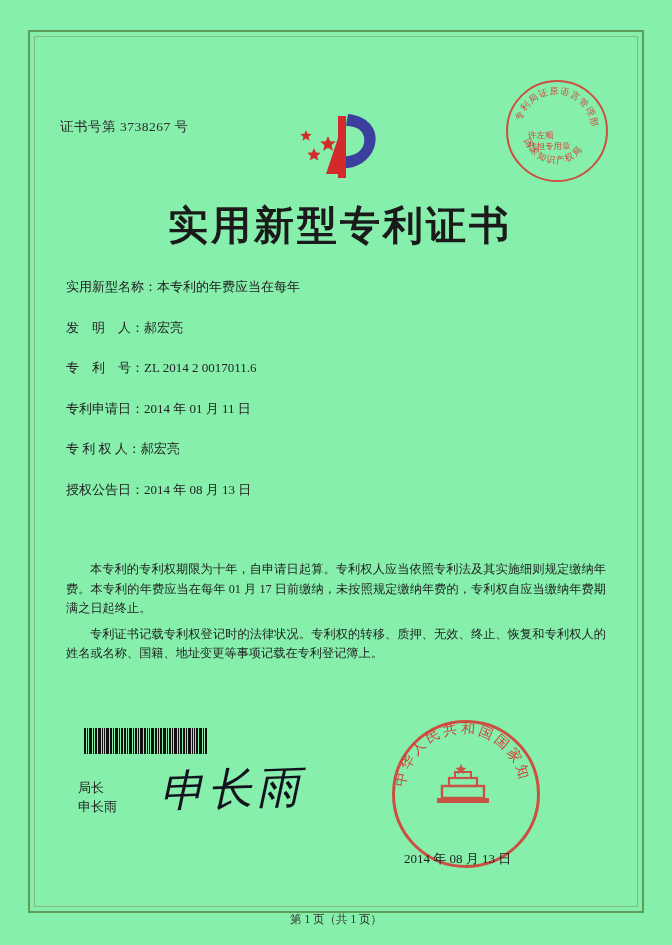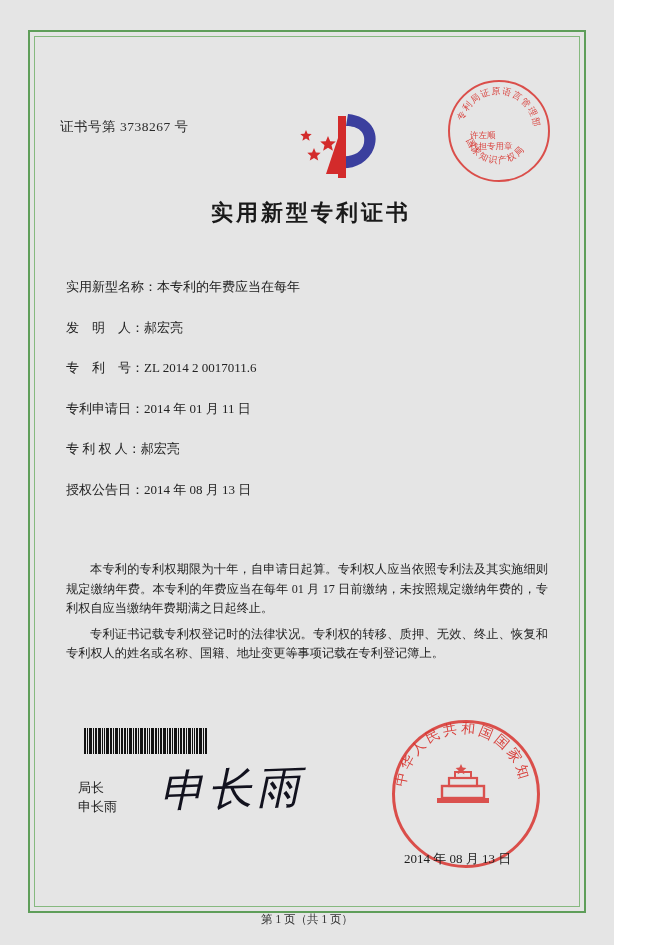--- a/index.html
+++ b/index.html
@@ -10,24 +10,23 @@
   body {
     width: 672px;
     height: 945px;
     font-family: "Liberation Serif", serif;
     position: relative;
     overflow: hidden;
   }
   .page {
     position: absolute;
     left: 0; top: 0;
-    width: 586px;
+    width: 672px;
     height: 945px;
-    background: #e5e5e5;
-    padding-left: 28px;
+    background: #86efac;
   }
   
   .border-outer {
     position: absolute;
     left: 28px;
     top: 30px;
     right: 28px;
     bottom: 32px;
     border: 2px solid #5f9e5a;
   }
@@ -100,21 +99,21 @@
     line-height: 11px;
     opacity: 0.95;
     margin-top: 12px;
   }
   .title {
     position: absolute;
     left: 8px;
     right: 0;
     top: 138px;
     text-align: center;
-    font-size: 22px;
+    font-size: 40px;
     font-weight: bold;
     letter-spacing: 3px;
     color: #1a1a1a;
   }
   .fields {
     position: absolute;
     left: 14px;
     top: 218px;
     right: 10px;
   }

